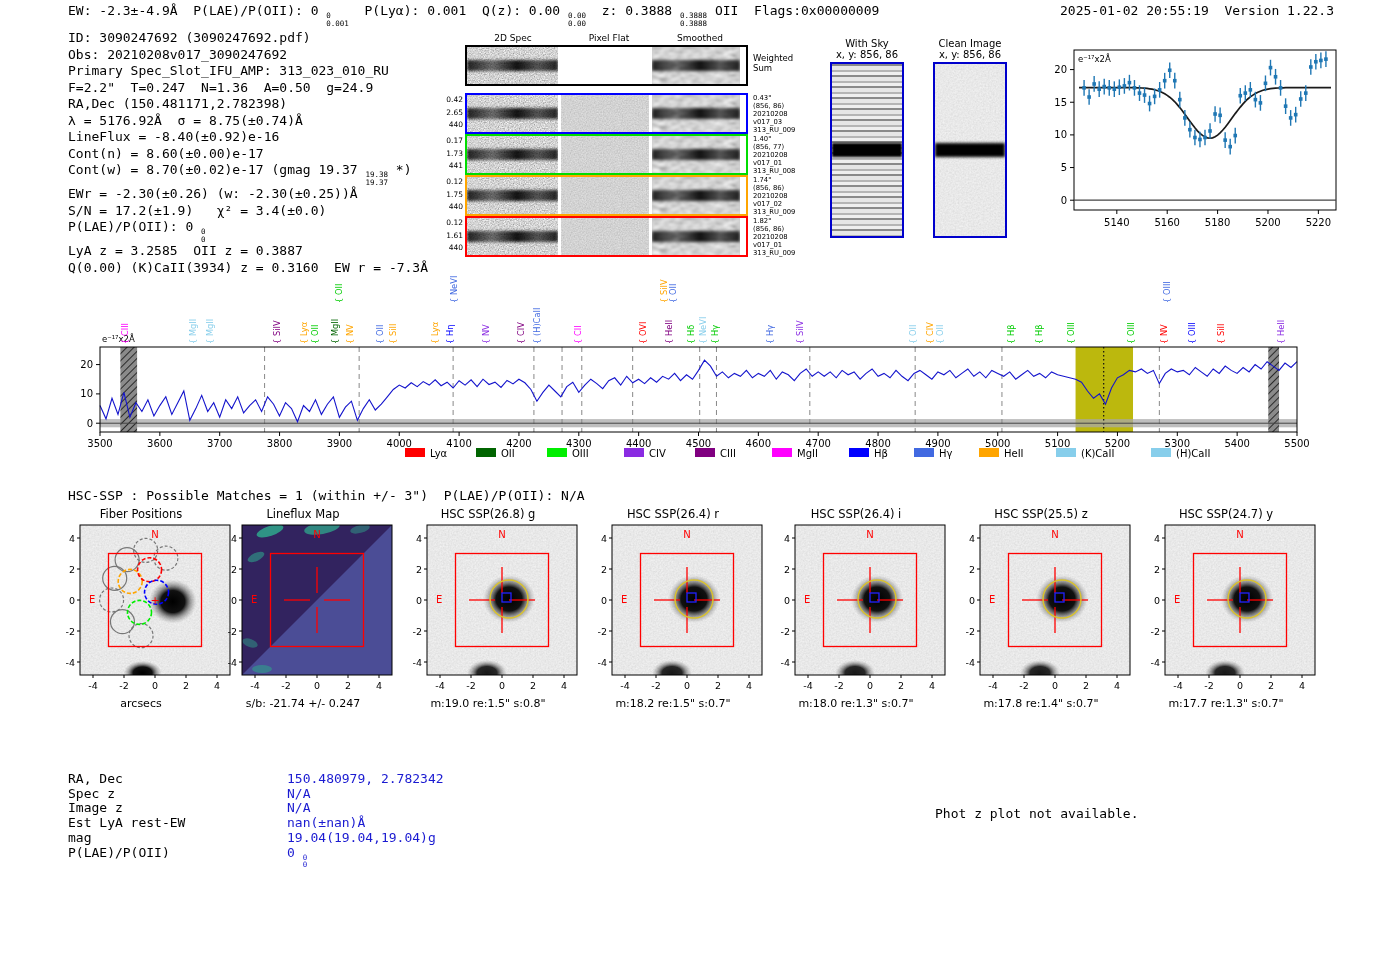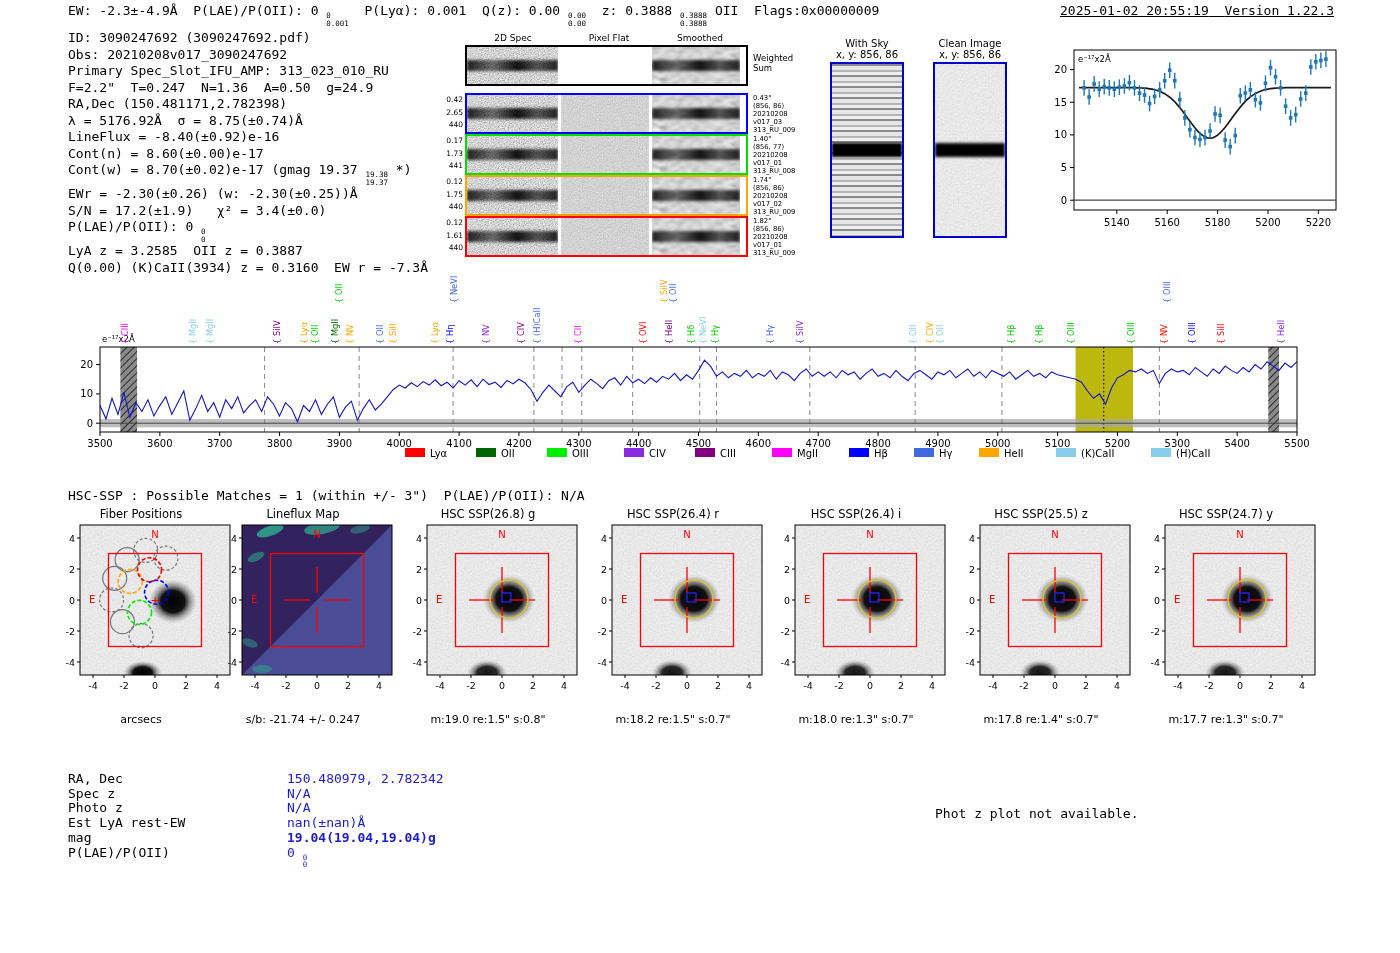--- a/index.html
+++ b/index.html
@@ -1,20 +1,20 @@
 <!DOCTYPE html>
 <html><head>
 <meta charset="utf-8">
 <style>
   html,body{margin:0;padding:0;background:#fff;}
   .page{position:relative;width:1400px;height:953px;background:#fff;overflow:hidden;
         font-family:"DejaVu Sans",sans-serif;color:#000;}
   .mono{font-family:"DejaVu Sans Mono",monospace;}
   .hdr{position:absolute;left:68px;top:3px;font-size:13px;white-space:pre;}
-  .hdr-right{position:absolute;right:66px;top:3px;font-size:13px;white-space:pre;text-decoration:underline;}
+  .hdr-right{position:absolute;right:66px;top:3px;font-size:13px;white-space:pre;}
   .frac{display:inline-flex;flex-direction:column;font-size:7.5px;line-height:7.6px;
         vertical-align:-3px;text-align:left;}
   .info{position:absolute;left:68px;top:30px;font-size:13px;line-height:16.5px;white-space:pre;}
   .sec2d-title{position:absolute;top:33px;font-size:9px;transform:translateX(-50%);}
   .row2d{position:absolute;left:443px;width:345px;height:32px;}
   .row2d .lbl-l{position:absolute;left:0;top:1px;width:20px;font-size:7.5px;line-height:12.5px;text-align:right;}
   .row2d .box{position:absolute;left:22px;top:0;width:283px;height:41px;box-sizing:border-box;display:flex;background:#fff;}
   .row2d .box .gap{width:3px;background:#fff;}
   .cell2d{position:relative;height:100%;overflow:hidden;background:#c9c9c9;}
   .cell2d svg{position:absolute;left:0;top:0;}
@@ -22,21 +22,21 @@
          background:linear-gradient(90deg,rgba(0,0,0,.85),rgba(0,0,0,.5) 28%,rgba(0,0,0,.92) 55%,rgba(0,0,0,.6) 78%,rgba(0,0,0,.85));
          filter:blur(1.6px);}
   .row2d .lbl-r{position:absolute;left:310px;top:1px;font-size:6.8px;line-height:8.1px;white-space:pre;}
   .skytitle{position:absolute;font-size:10px;line-height:11px;text-align:center;transform:translateX(-50%);white-space:pre;}
   .skyimg{position:absolute;width:70px;height:172px;border:2px solid #0000cc;overflow:hidden;box-sizing:content-box;}
   .stripes{position:absolute;inset:0;
     background:repeating-linear-gradient(180deg,#8a8a8a 0 2px,#e6e6e6 2px 6px,#b5b5b5 6px 8px,#efefef 8px 11px);}
   .skytrace{position:absolute;left:0;right:0;top:46%;height:8%;background:#000;filter:blur(1px);}
   .panel{position:absolute;top:507px;width:186px;}
   .panel .ptitle{font-size:11.5px;text-align:center;height:16px;white-space:pre;}
-  .panel .pcap{font-size:11px;text-align:center;margin-top:16px;white-space:pre;}
+  .panel .pcap{font-size:11px;text-align:center;margin-top:0px;white-space:pre;}
   .hsc-title{position:absolute;left:68px;top:488px;font-size:13px;white-space:pre;}
   .mtable{position:absolute;left:68px;top:772px;font-size:13px;line-height:14.7px;}
   .mtable .mrow{display:flex;}
   .mtable .mlab{width:219px;white-space:pre;}
   .mtable .mval{white-space:pre;}
   .note{position:absolute;left:935px;top:806px;font-size:13px;}
   svg text{font-family:"DejaVu Sans",sans-serif;}
 </style>
 </head>
 <body>
@@ -833,30 +833,30 @@
   <div class="mtable mono" id="mtable">
       <div class="mrow">
         <span class="mlab">RA, Dec</span>
         <span class="mval" style="color: rgb(26, 26, 209);">150.480979, 2.782342</span>
       </div>
       <div class="mrow">
         <span class="mlab">Spec z</span>
         <span class="mval" style="color: rgb(26, 26, 209);">N/A</span>
       </div>
       <div class="mrow">
-        <span class="mlab">Photo z</span>
+        <span class="mlab">Image z</span>
         <span class="mval" style="color: rgb(26, 26, 209);">N/A</span>
       </div>
       <div class="mrow">
         <span class="mlab">Est LyA rest-EW</span>
         <span class="mval" style="color: rgb(26, 26, 209);">nan(±nan)Å</span>
       </div>
       <div class="mrow">
         <span class="mlab">mag</span>
-        <span class="mval" style="color: rgb(26, 26, 209); font-weight: bold;">19.04(19.04,19.04)g</span>
+        <span class="mval" style="color: rgb(26, 26, 209);">19.04(19.04,19.04)g</span>
       </div>
       <div class="mrow">
         <span class="mlab">P(LAE)/P(OII)</span>
         <span class="mval" style="color: rgb(26, 26, 209);"><span>0 </span><span class="frac mono"><span>0</span><span>0</span></span></span>
       </div>
     </div>
   <div class="note mono">Phot z plot not available.</div>
 
 </div>
 

